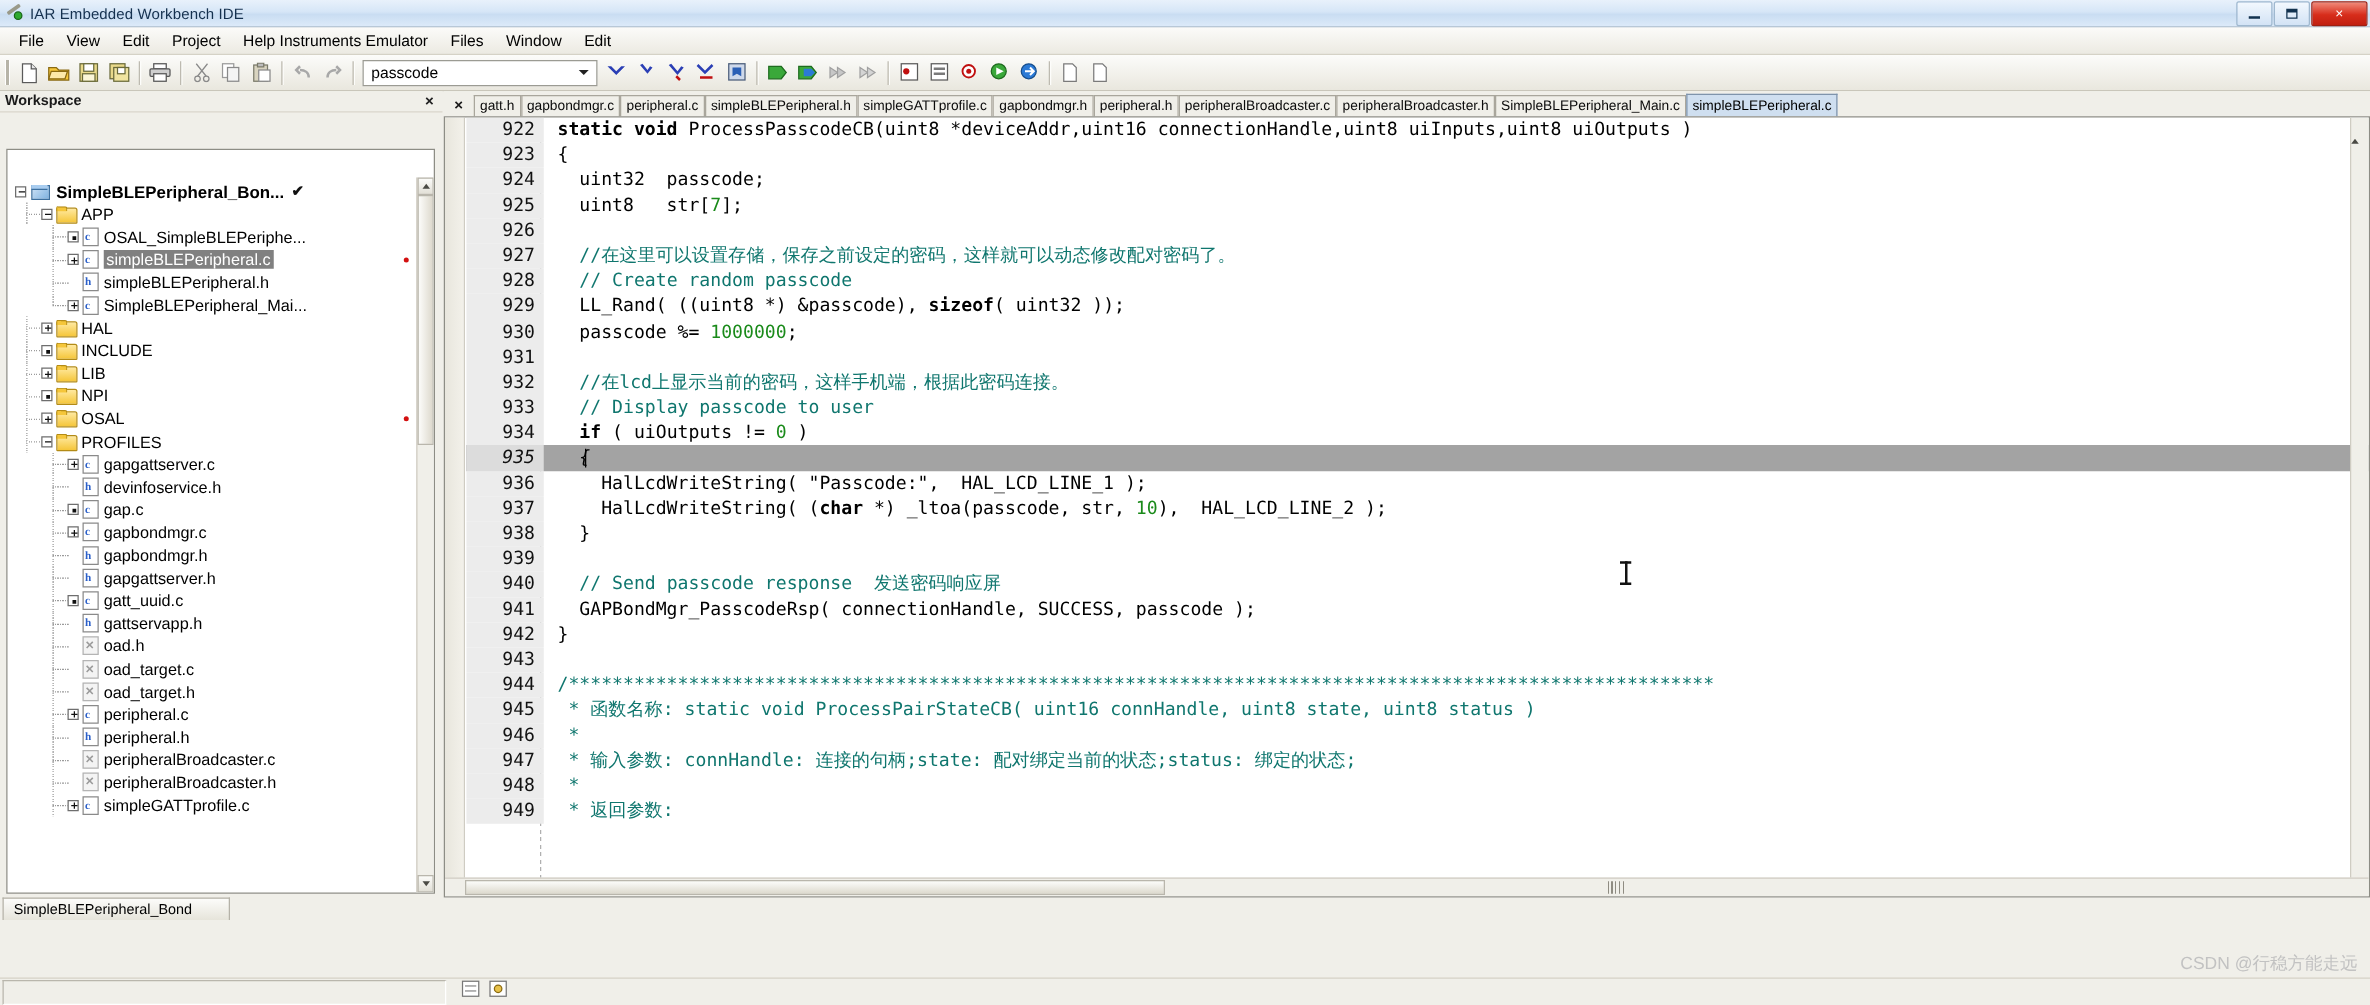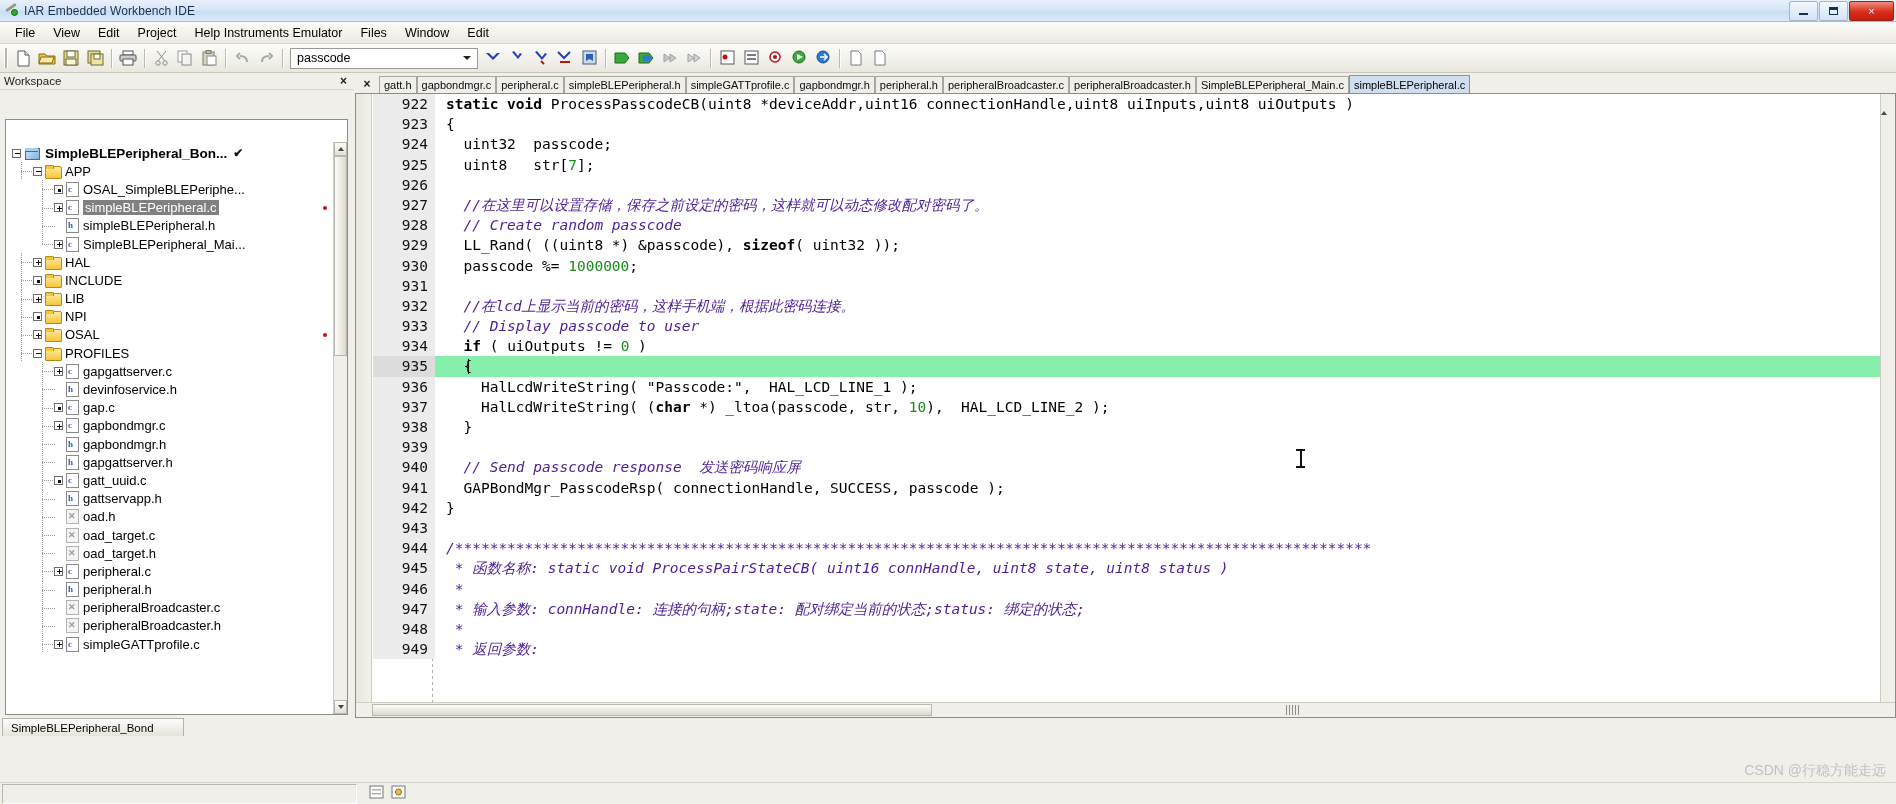--- a/index.html
+++ b/index.html
@@ -99,21 +99,21 @@
   
   .ws-panel {
     position: absolute; left: 0; top: 73px; width: 354px; height: 665px;
     background: #f0efe9;
   }
   .ws-header {
     position: absolute; left: 0; top: 0; width: 354px; height: 17px;
     background: #f0efe9; border-bottom: 1px solid #d9d6cc;
     display: flex; align-items: center; padding: 0 2px 0 4px;
   }
-  .ws-header .lbl { font-size: 11.5px; color: #1a1a1a; flex: 1; }
+  .ws-header .lbl { font-size: 11.5px; color: #1a1a1a; flex: 1; font-weight: bold; }
   .ws-header .x { font-size: 12px; color: #222; font-weight: bold; padding-right: 5px; }
 
   .ws-combo {
     position: absolute; left: 5px; top: 21px; width: 343px; height: 21px;
     background: #fff; border: 1px solid #8d8d85;
     display: flex; align-items: center; padding-left: 5px;
   }
   .ws-combo .val { font-size: 12px; color: #000; flex: 1; }
   .ws-combo .dd {
     width: 17px; height: 19px; background: linear-gradient(to bottom,#fafaf8,#dedcd2);
@@ -256,34 +256,34 @@
     position: absolute; left: 0; top: 0; width: 16px; height: 100%;
     background: linear-gradient(to right,#e8e6dd,#f3f1ea);
     border-right: 1px solid #cfccc2;
   }
   .codelines {
     position: absolute; left: 17px; top: 0; right: 0; bottom: 0;
     font-family: "DejaVu Sans Mono", monospace; font-size: 14.5px;
     line-height: 20.2px; white-space: pre; overflow: hidden;
   }
   .cl { height: 20.2px; position: relative; display: flex; }
-  .cl.cur { background: #86efac; }
+  .cl.cur { background: #a3a3a3; font-style: italic; }
   .lnum {
     width: 62px; text-align: right; padding-right: 7px; color: #111;
     background: #ececec; flex: 0 0 auto;
     font-family: "DejaVu Sans Mono", monospace; font-size: 14.5px;
   }
   .cl.cur .lnum { background: #dcdcdc; }
   .ctext { padding-left: 11px; color: #000; }
   .bar-dashed {
     position: absolute; left: 76px; top: 0; bottom: 0; width: 1px;
     background: repeating-linear-gradient(to bottom,#b0b0b0 0 3px,transparent 3px 6px);
   }
   .kw { font-weight: bold; color: #000; }
-  .cmt { color: #4c1d95; font-style: italic; }
+  .cmt { color: #0f766e; }
   .num { color: #1a8a1a; }
   .caret {
     position: absolute; width: 1px; height: 15px; background: #000; top: 3px;
   }
   .mousecur {
     position: absolute; width: 9px; height: 19px;
   }
   .mousecur::before, .mousecur::after {
     content:""; position:absolute; left:0; width:9px; height:2px; background:#111;
   }

